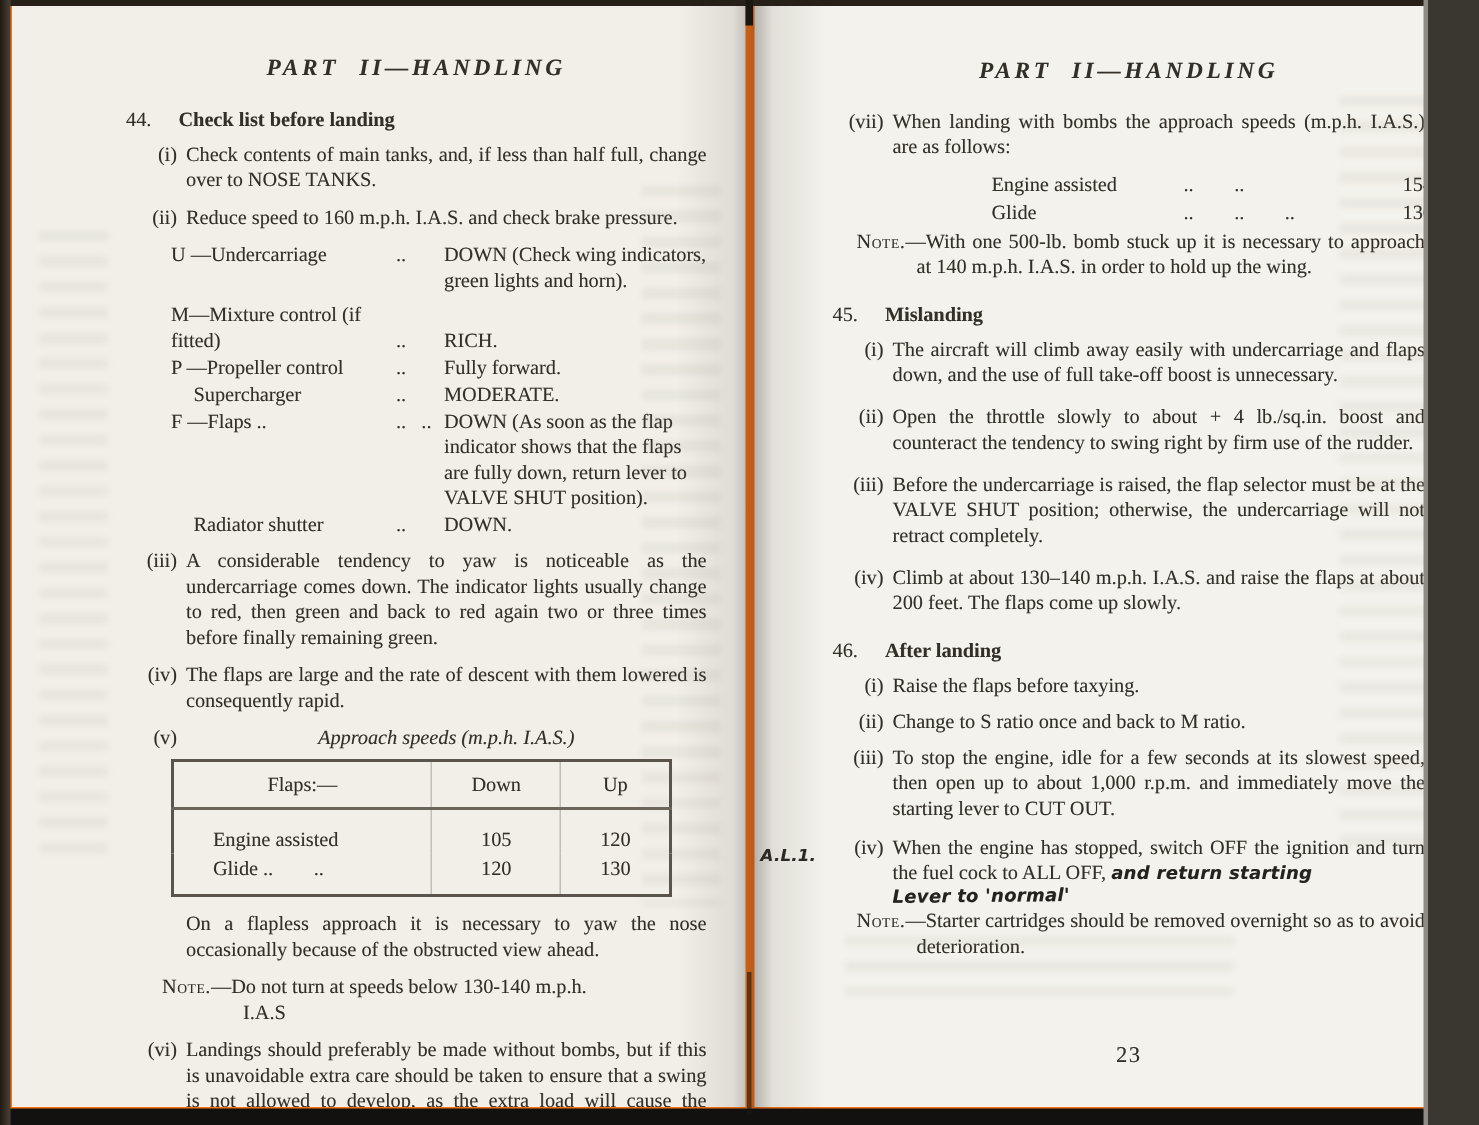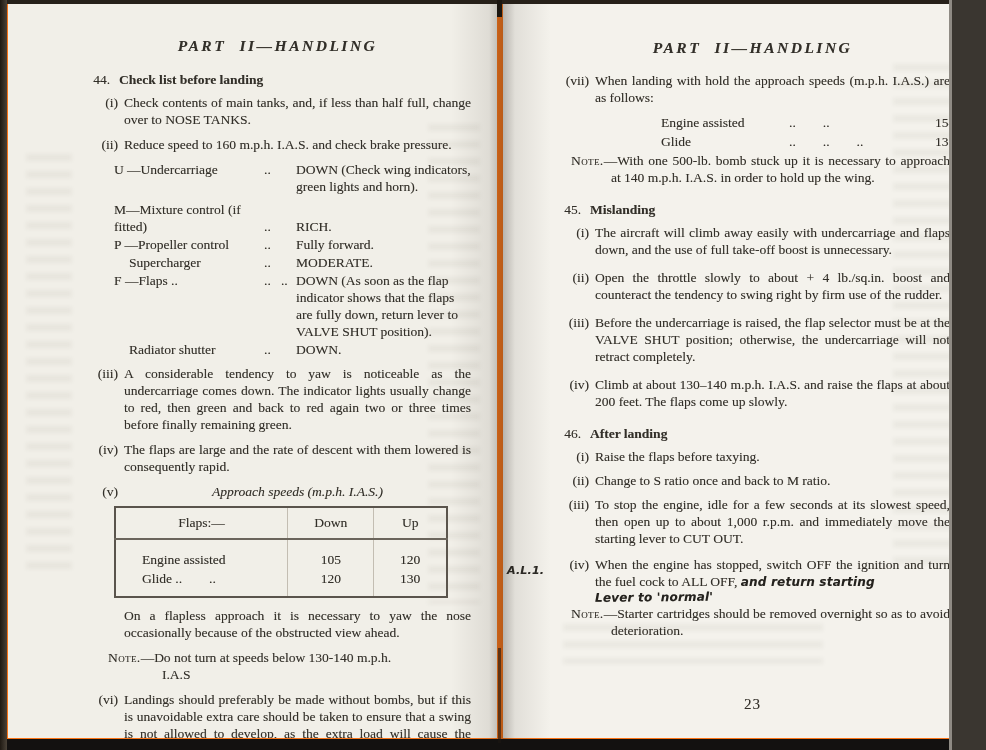--- a/index.html
+++ b/index.html
@@ -16,21 +16,21 @@
   }
   .page-left  { left:8px;  width:489px; background:#f1efe8; padding:24px 26px 0 76px; }
   .page-right { left:503px; width:477px; background:#f4f2ec; padding:26px 30px 0 52px; }
 
   .running-head {
     text-align:center; font-style:italic; font-weight:bold;
     letter-spacing:2.5px; word-spacing:7px; font-size:15.5px;
     margin:8px 0 14px 0;
   }
   .sec-head { display:flex; gap:9px; margin:15px 0 6px; }
-  .sec-head .num { width:26px; text-align:right; flex:none; }
+  .sec-head .num { width:26px; flex:none; }
   .sec-head .ttl { font-weight:bold; }
 
   .item { display:flex; gap:6px; margin:3px 0 8px; }
   .item .num { width:34px; text-align:right; flex:none; }
   .item .body { flex:1; text-align:justify; }
   .item .body.ital { font-style:italic; text-align:center; }
 
   .chk { display:flex; margin:1px 0 1px 30px; }
   .chk .lbl { width:150px; flex:none; }
   .chk .dots { width:32px; flex:none; white-space:pre; }
@@ -196,21 +196,21 @@
 
     <div class="ghost" style="left:18px; top:150px; width:46px; height:420px;"></div>
     <div class="ghost" style="left:420px; top:120px; width:52px; height:480px;"></div>
   </div>
 
   <div class="page page-right">
     <div class="running-head">PART II—HANDLING</div>
 
     <div class="item">
       <span class="num">(vii)</span>
-      <span class="body">When landing with hold the approach speeds (m.p.h. I.A.S.) are as follows:</span>
+      <span class="body">When landing with bombs the approach speeds (m.p.h. I.A.S.) are as follows:</span>
     </div>
 
     <div class="spd">
       <span class="lbl">Engine assisted</span>
       <span class="dots">..        ..</span>
       <span class="val">154</span>
     </div>
     <div class="spd">
       <span class="lbl">Glide</span>
       <span class="dots">..        ..        ..</span>

